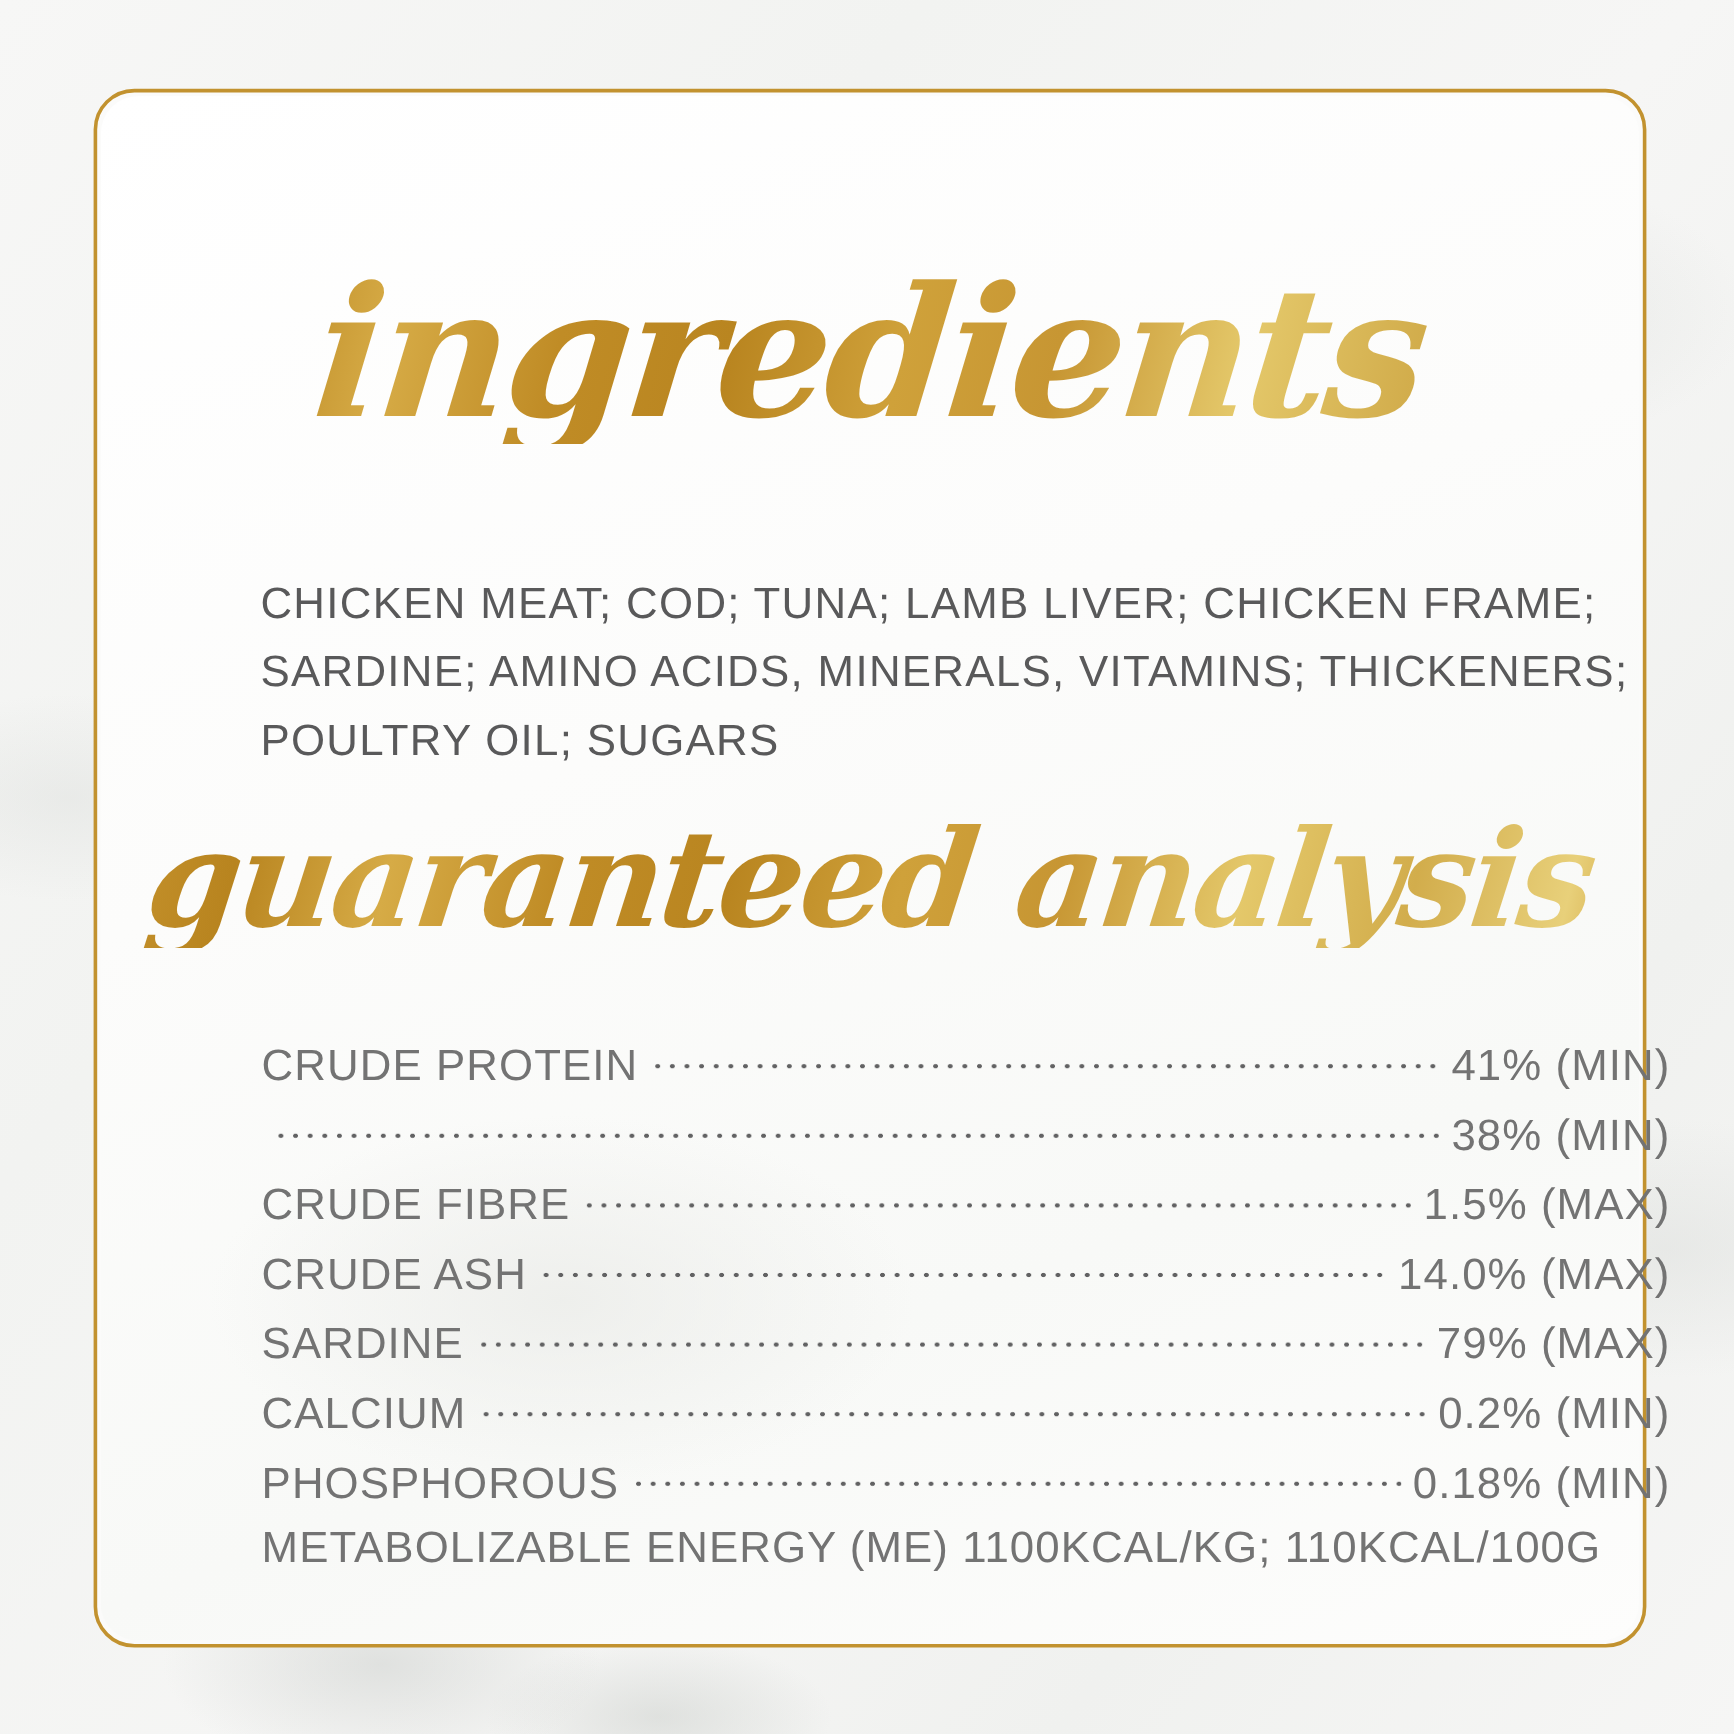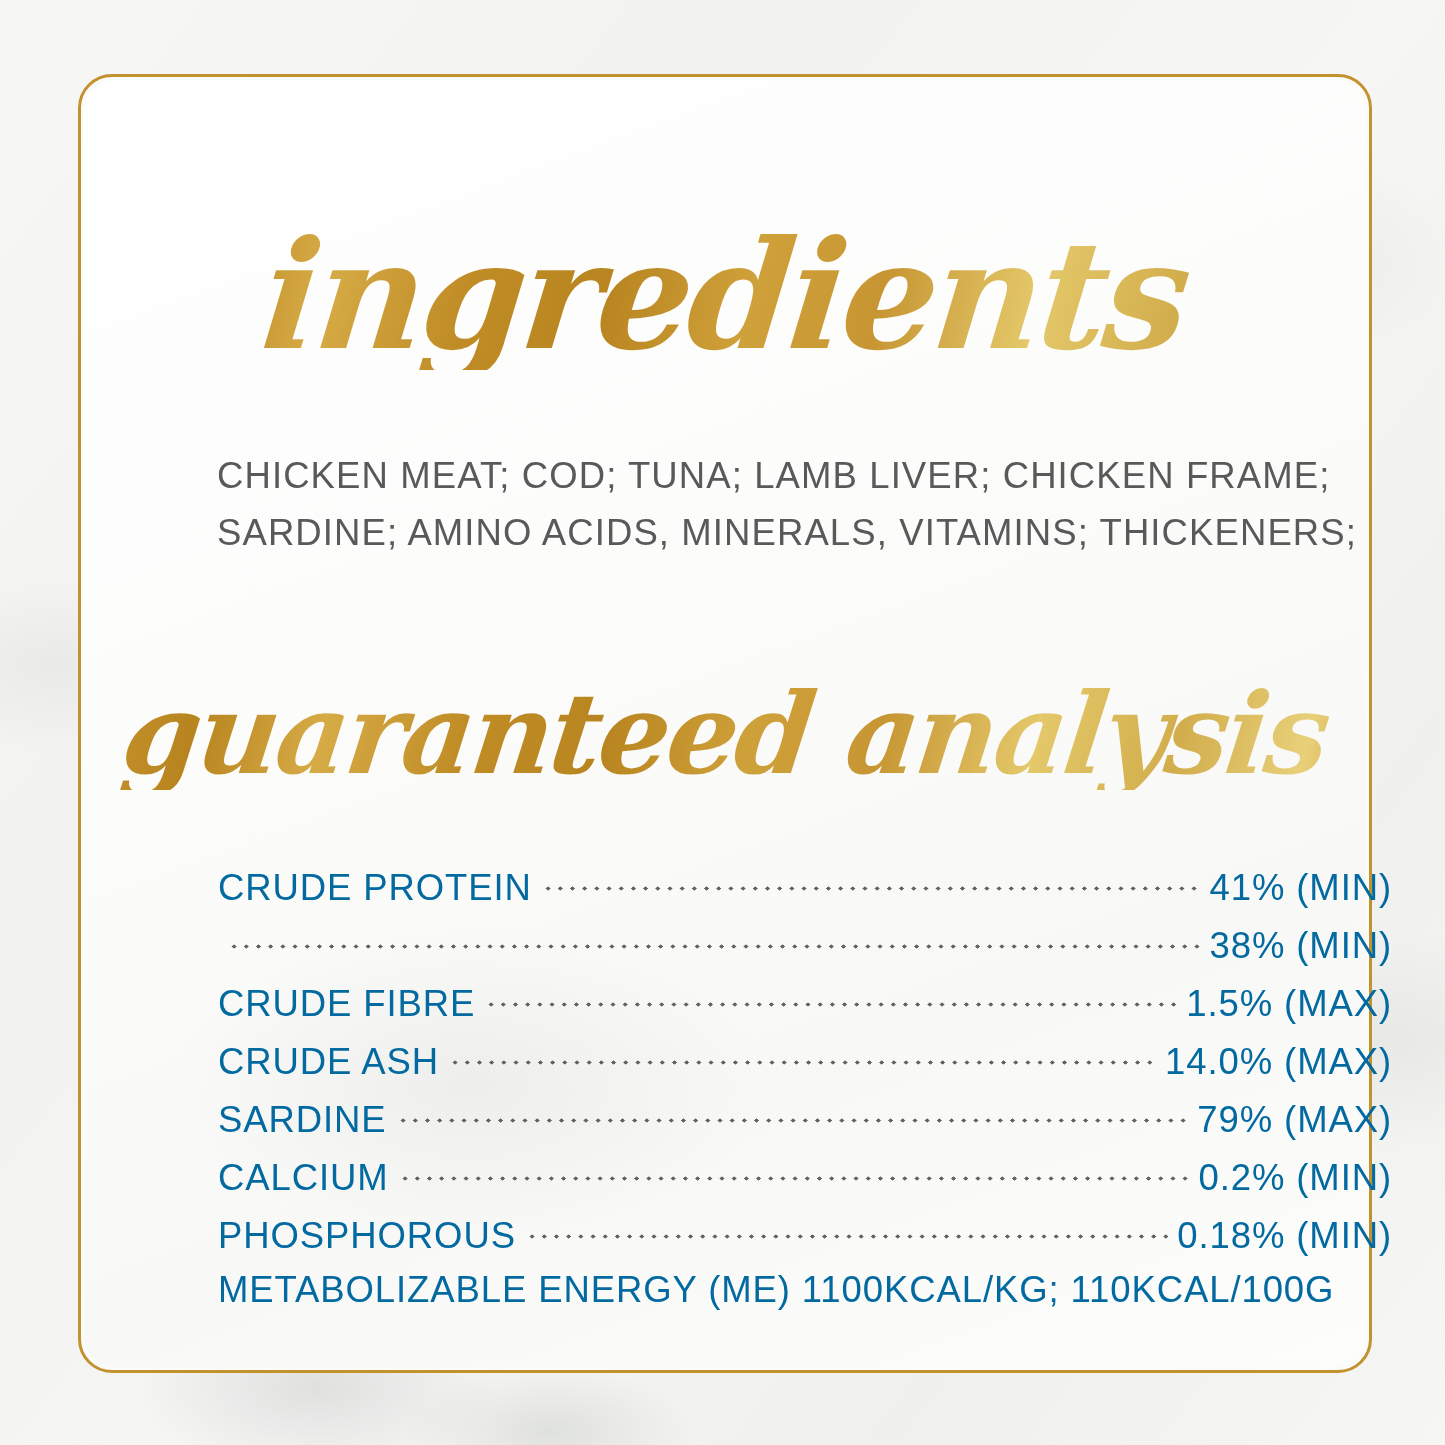--- a/index.html
+++ b/index.html
@@ -95,21 +95,21 @@
     text-align: center;
     font-size: 112px;
     letter-spacing: -3px;
     transform: skewX(-7deg);
   }
 
   
   #ingredients-block {
     position: absolute;
     left: 136px;
-    top: 370px;
+    top: 397px;
     width: 1180px;
   }
   .ingredients-line {
     font-family: "Liberation Sans", sans-serif;
     font-size: 36.5px;
     font-weight: 400;
     color: #59595a;
     letter-spacing: 1.1px;
     line-height: 57px;
     white-space: nowrap;
@@ -122,21 +122,21 @@
     top: 786px;
     width: 1174px;
   }
   .analysis-row {
     display: flex;
     align-items: baseline;
     height: 58px;
     font-family: "Liberation Sans", sans-serif;
     font-size: 36.5px;
     font-weight: 400;
-    color: #0369a1;
+    color: #737373;
     letter-spacing: 0.9px;
     white-space: nowrap;
   }
   .analysis-row .row-label { flex: 0 0 auto; }
   .analysis-row .row-leader {
     flex: 1 1 auto;
     position: relative;
     overflow: hidden;
     margin: 0 9px 0 10px;
     height: 1em;
@@ -164,20 +164,21 @@
   <div id="gold-frame">
     <div id="frame-inner-sheen"></div>
 
     <div id="content">
 
       <div class="script-heading" id="heading-ingredients">ingredients</div>
 
       <div id="ingredients-block">
         <div class="ingredients-line">CHICKEN MEAT; COD; TUNA; LAMB LIVER; CHICKEN FRAME;</div>
         <div class="ingredients-line">SARDINE; AMINO ACIDS, MINERALS, VITAMINS; THICKENERS;</div>
+        <div class="ingredients-line">POULTRY OIL; SUGARS</div>
       </div>
 
       <div class="script-heading" id="heading-guaranteed-analysis">guaranteed analysis</div>
 
       <div id="analysis-block">
 
         <div class="analysis-row">
           <span class="row-label">CRUDE PROTEIN</span>
           <span class="row-leader"></span>
           <span class="row-value">41% (MIN)</span>

